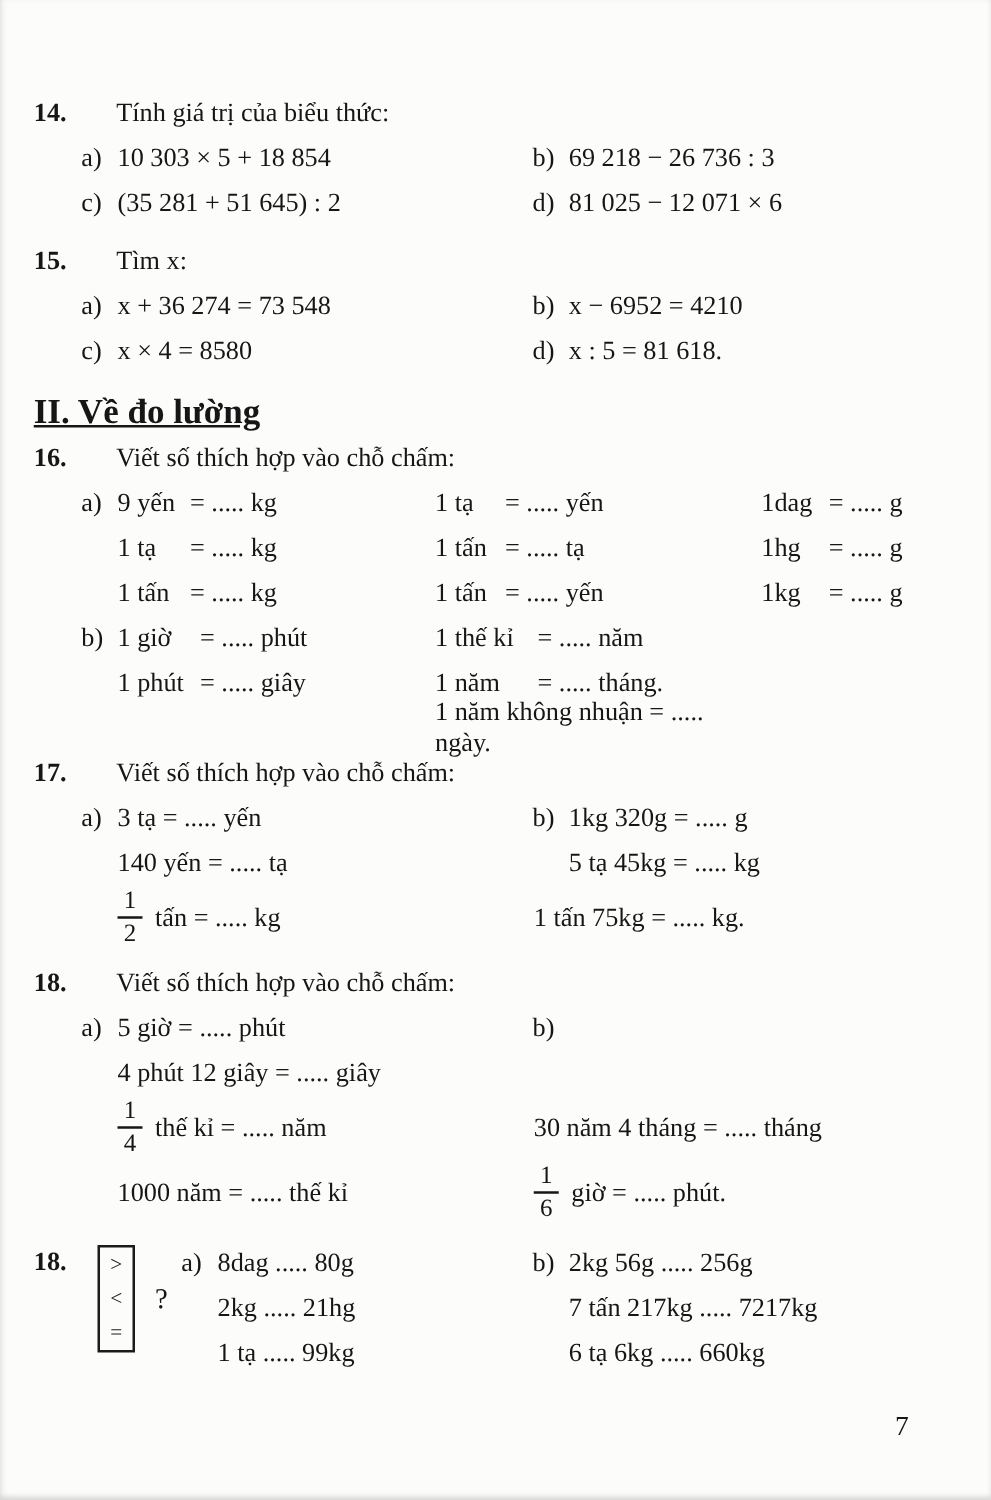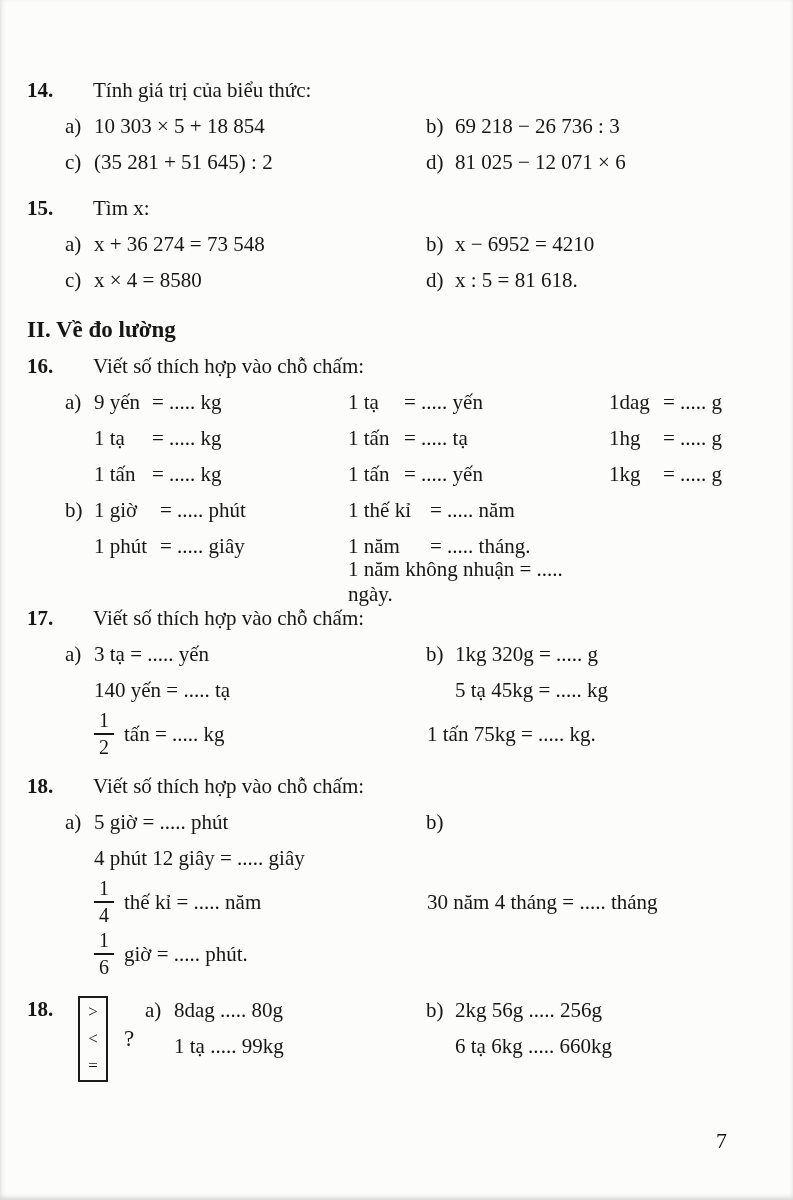--- a/index.html
+++ b/index.html
@@ -15,21 +15,21 @@
     box-shadow:inset 0 -3px 4px rgba(0,0,0,.12), inset 3px 0 5px rgba(0,0,0,.04);
   }
   .content { position:absolute; top:72px; left:27px; right:24px; }
 
   .r { height:36px; display:flex; align-items:center;gap:28px; }
   .r-tall { height:52px; display:flex; align-items:center; }
   .gap8 { height:8px; } .gap10 { height:10px; } .gap12 { height:12px; } .gap14 { height:14px; }
 
   .num { width:38px; font-weight:bold; flex-shrink:0; }
   .ind { margin-left:38px; }
-  .sec-title { font-weight:bold; font-size:23px; }
+  .sec-title { font-weight:bold; font-size:28px;text-decoration:underline; }
 
   .ca { width:333px; display:flex; align-items:center; flex-shrink:0; }
   .cb { display:flex; align-items:center; }
   .lbl { width:29px; flex-shrink:0; }
 
   
   .c1 { width:255px; display:flex; align-items:center; flex-shrink:0; }
   .c2 { width:233px; display:flex; align-items:center; flex-shrink:0; }
   .c3 { display:flex; align-items:center; }
   .u1 { width:58px; flex-shrink:0; }
@@ -276,20 +276,24 @@
             <span class="fd">4</span>
           </span>
           <span>thế kỉ = ..... năm</span>
         </span>
         <span class="cb">
           <span class="lbl"></span>
           <span>30 năm 4 tháng = ..... tháng</span>
         </span>
       </div>
       <div class="r-tall ind">
+        <span class="ca">
+          <span class="lbl"></span>
+          <span>1000 năm = ..... thế kỉ</span>
+        </span>
         <span class="cb">
           <span class="lbl"></span>
           <span class="frac">
             <span class="fn">1</span>
             <span class="fd">6</span>
           </span>
           <span>giờ = ..... phút.</span>
         </span>
       </div>
     </div>
@@ -311,20 +315,30 @@
             <span>8dag ..... 80g</span>
           </span>
           <span class="cb">
             <span class="lbl">b)</span>
             <span>2kg 56g ..... 256g</span>
           </span>
         </div>
         <div class="r">
           <span class="ca19">
             <span class="lbl"></span>
+            <span>2kg ..... 21hg</span>
+          </span>
+          <span class="cb">
+            <span class="lbl"></span>
+            <span>7 tấn 217kg ..... 7217kg</span>
+          </span>
+        </div>
+        <div class="r">
+          <span class="ca19">
+            <span class="lbl"></span>
             <span>1 tạ ..... 99kg</span>
           </span>
           <span class="cb">
             <span class="lbl"></span>
             <span>6 tạ 6kg ..... 660kg</span>
           </span>
         </div>
       </div>
     </div>
 

